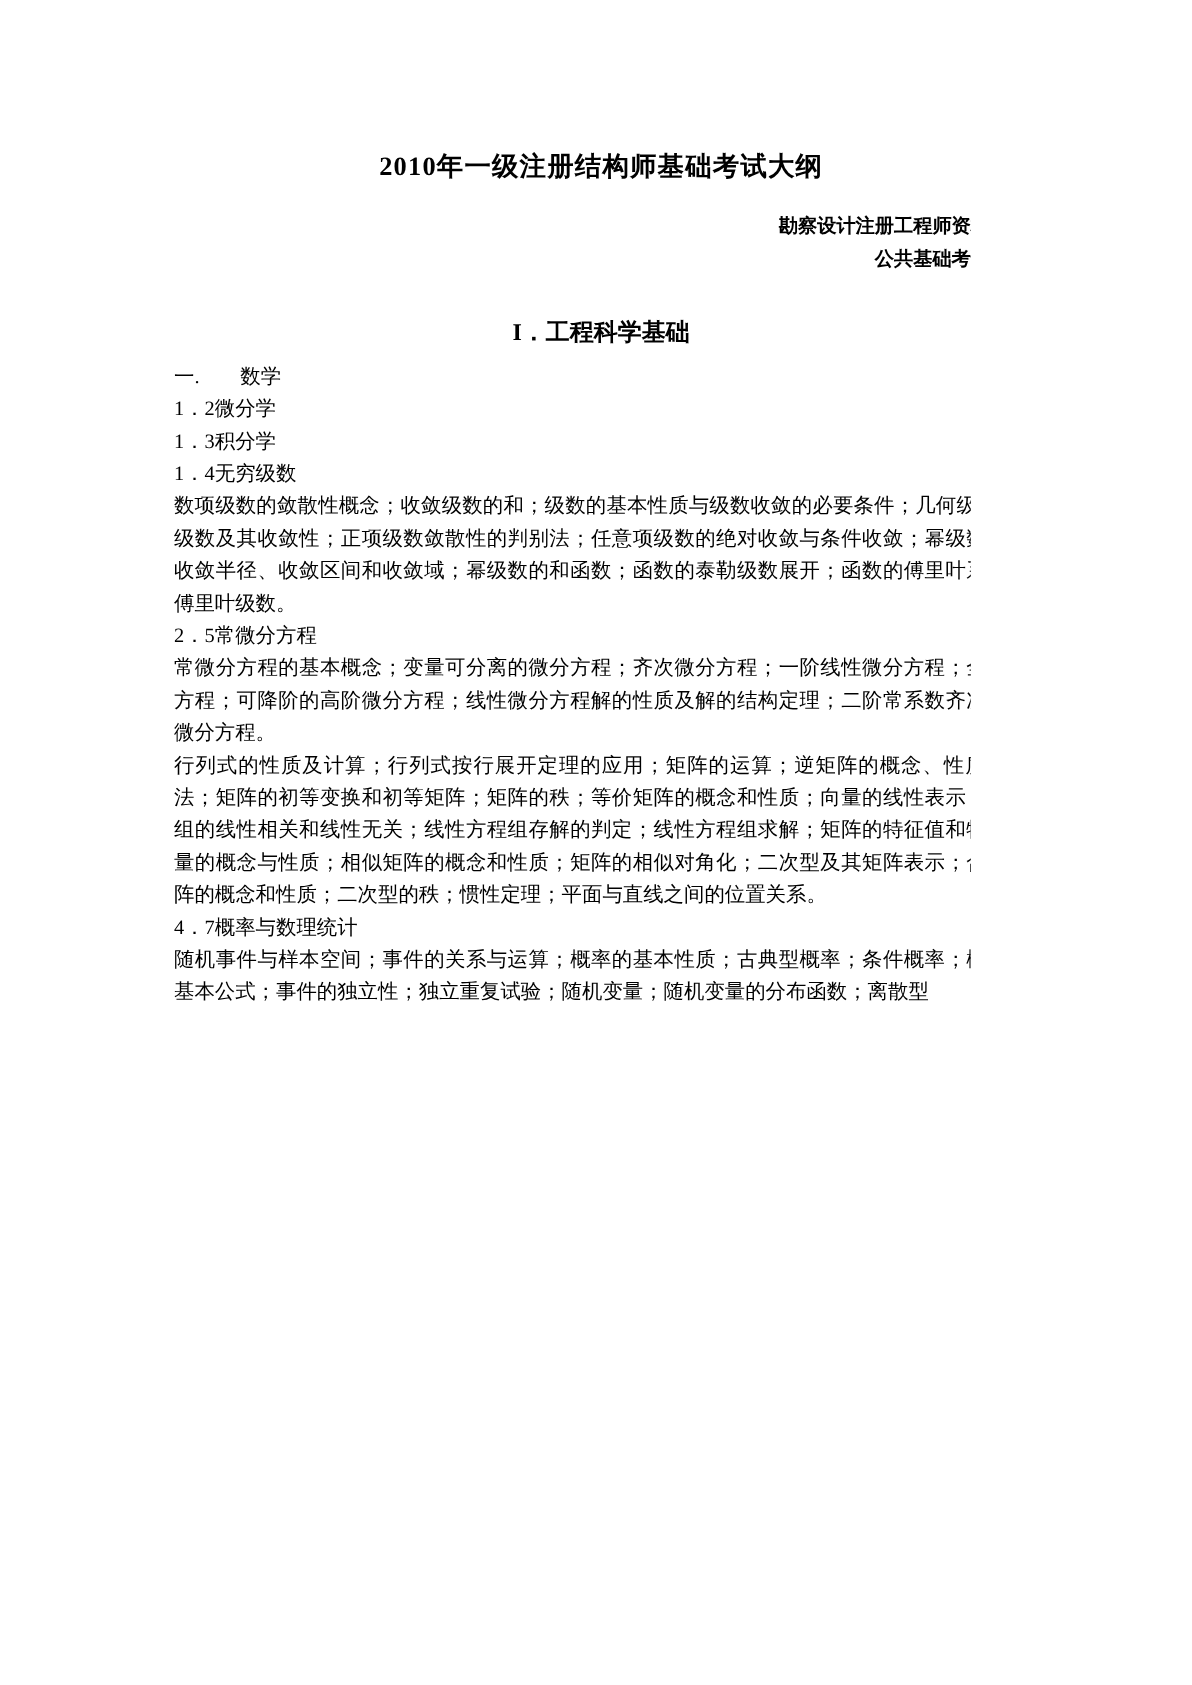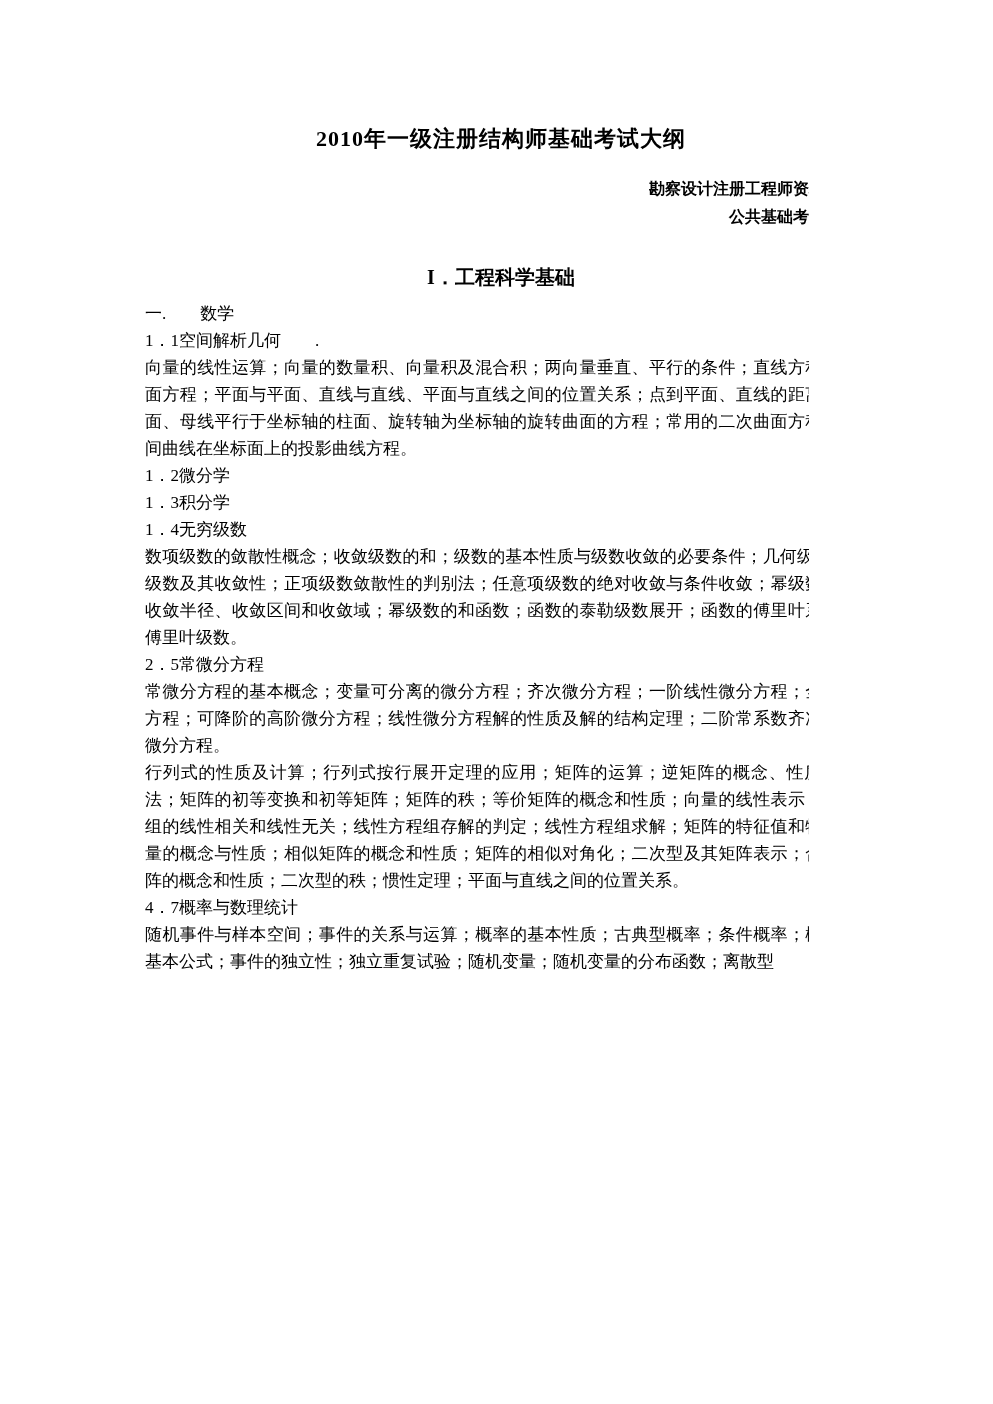--- a/index.html
+++ b/index.html
@@ -75,24 +75,20 @@
     <div class="doc-title">2010年一级注册结构师基础考试大纲</div>
 
     <div class="doc-subtitle first">勘察设计注册工程师资格考试</div>
     <div class="doc-subtitle">公共基础考试大纲</div>
 
     <div class="part-heading">I．工程科学基础</div>
 
     <div class="body-block">
       <div class="chapter-heading">一.　　数学</div>
 
-      <div class="section">
-        <div class="section-heading">1．1空间解析几何　　.</div>
-        <div class="section-body">向量的线性运算；向量的数量积、向量积及混合积；两向量垂直、平行的条件；直线方程；平面方程；平面与平面、直线与直线、平面与直线之间的位置关系；点到平面、直线的距离；球面、母线平行于坐标轴的柱面、旋转轴为坐标轴的旋转曲面的方程；常用的二次曲面方程；空间曲线在坐标面上的投影曲线方程。</div>
-      </div>
 
       <div class="section">
         <div class="section-heading">1．2微分学</div>
       </div>
 
       <div class="section">
         <div class="section-heading">1．3积分学</div>
       </div>
 
       <div class="section">

